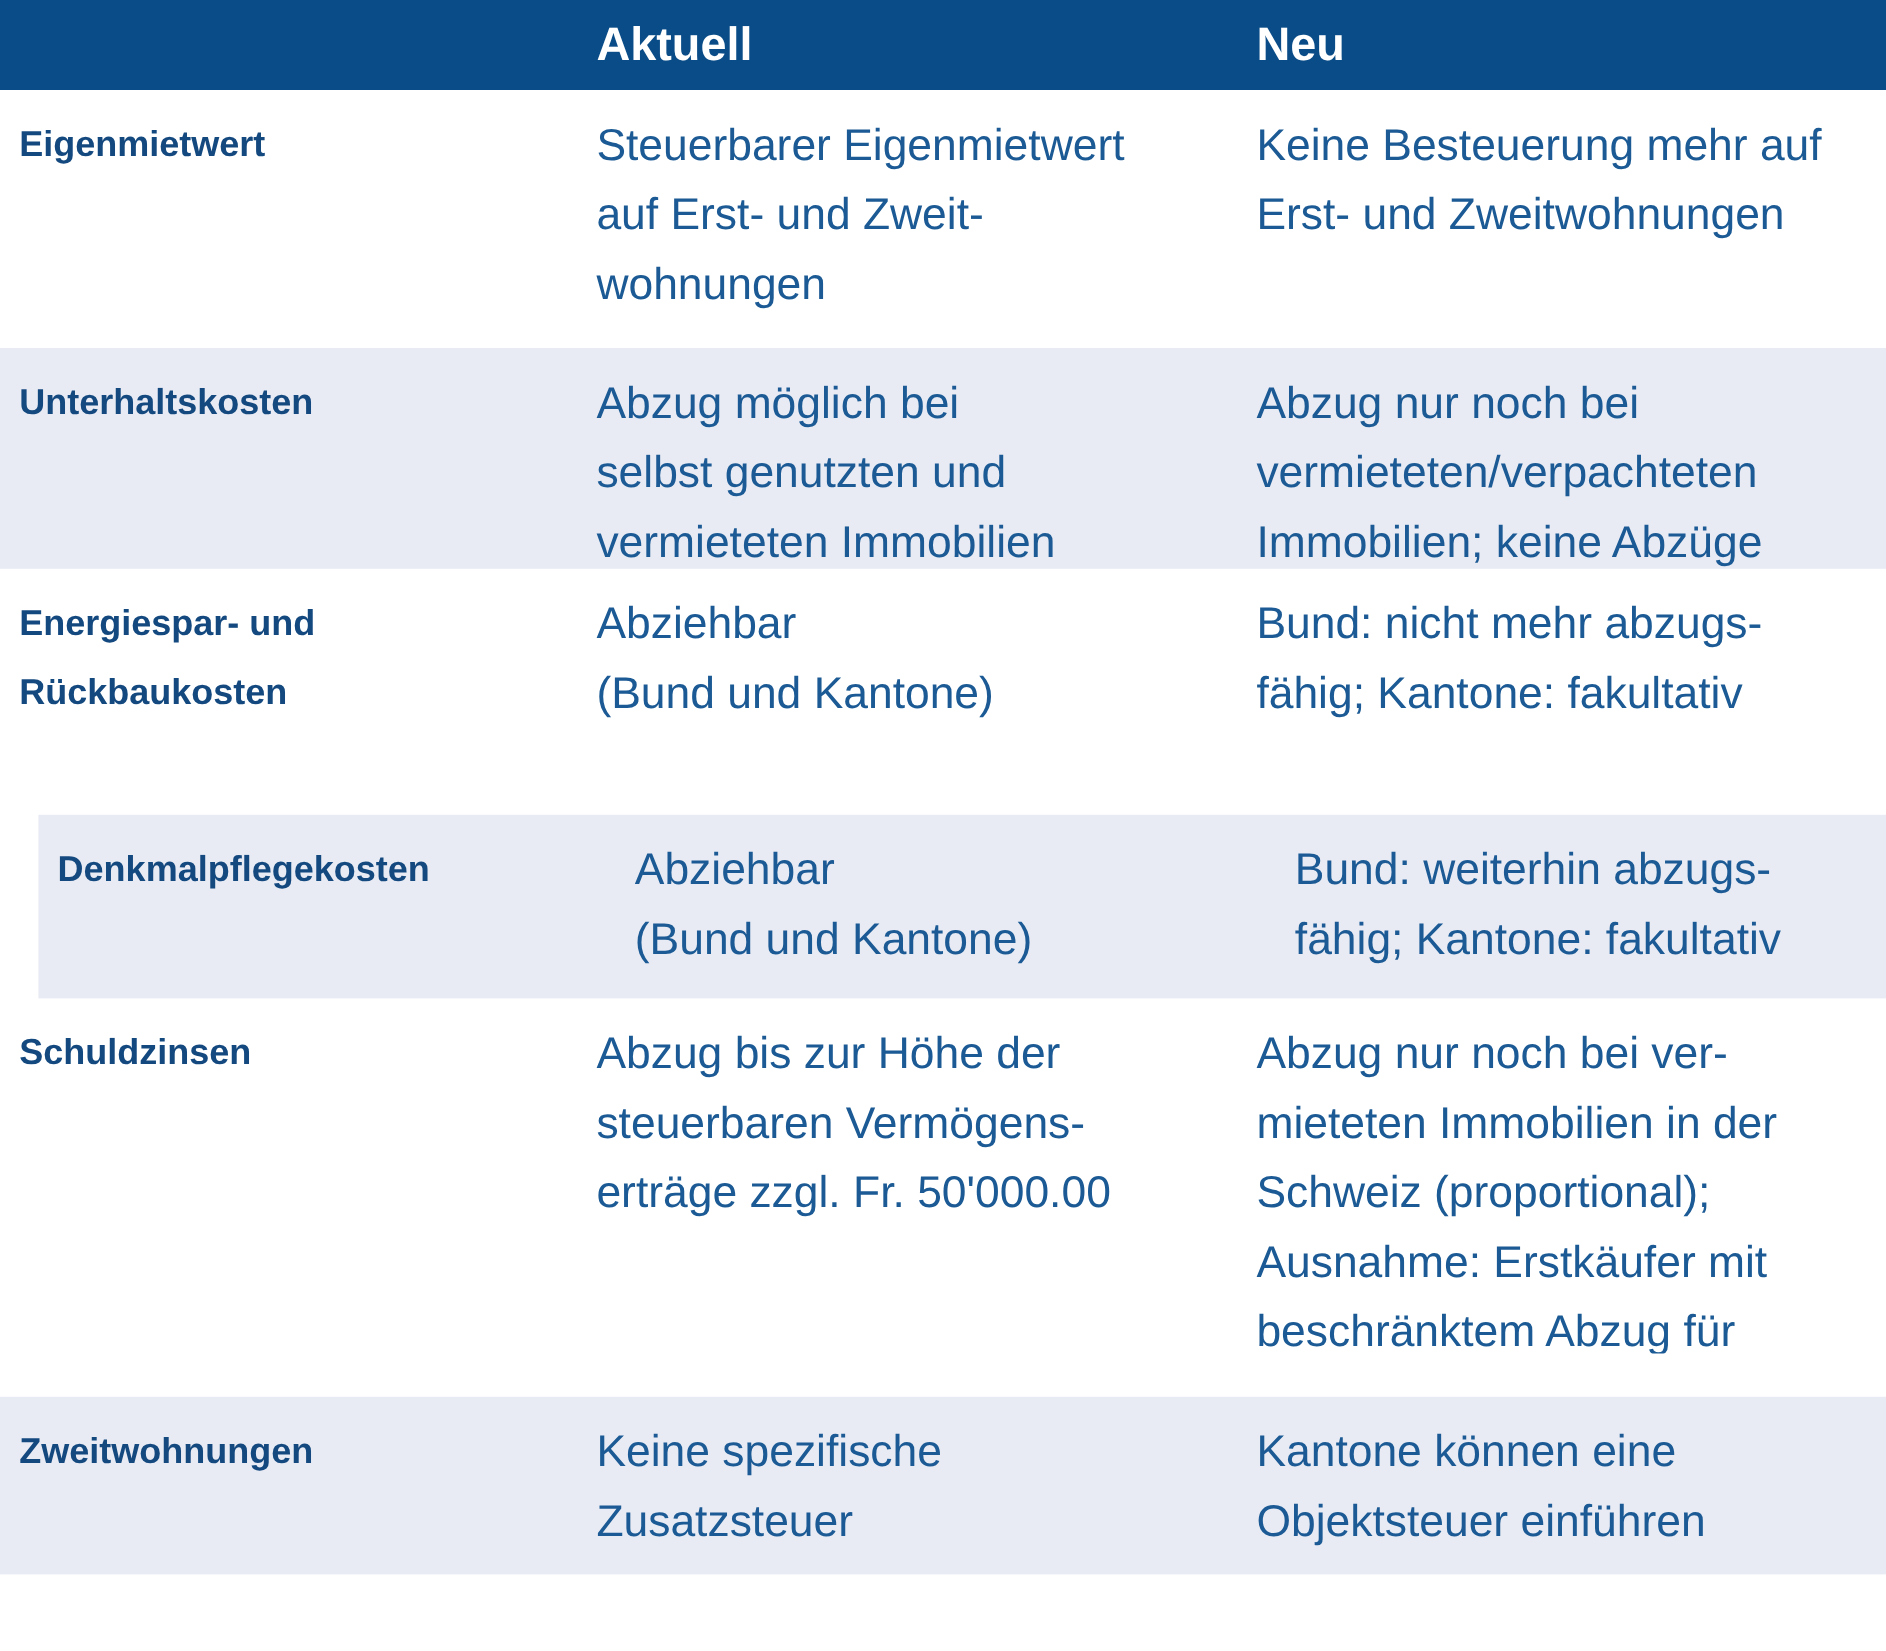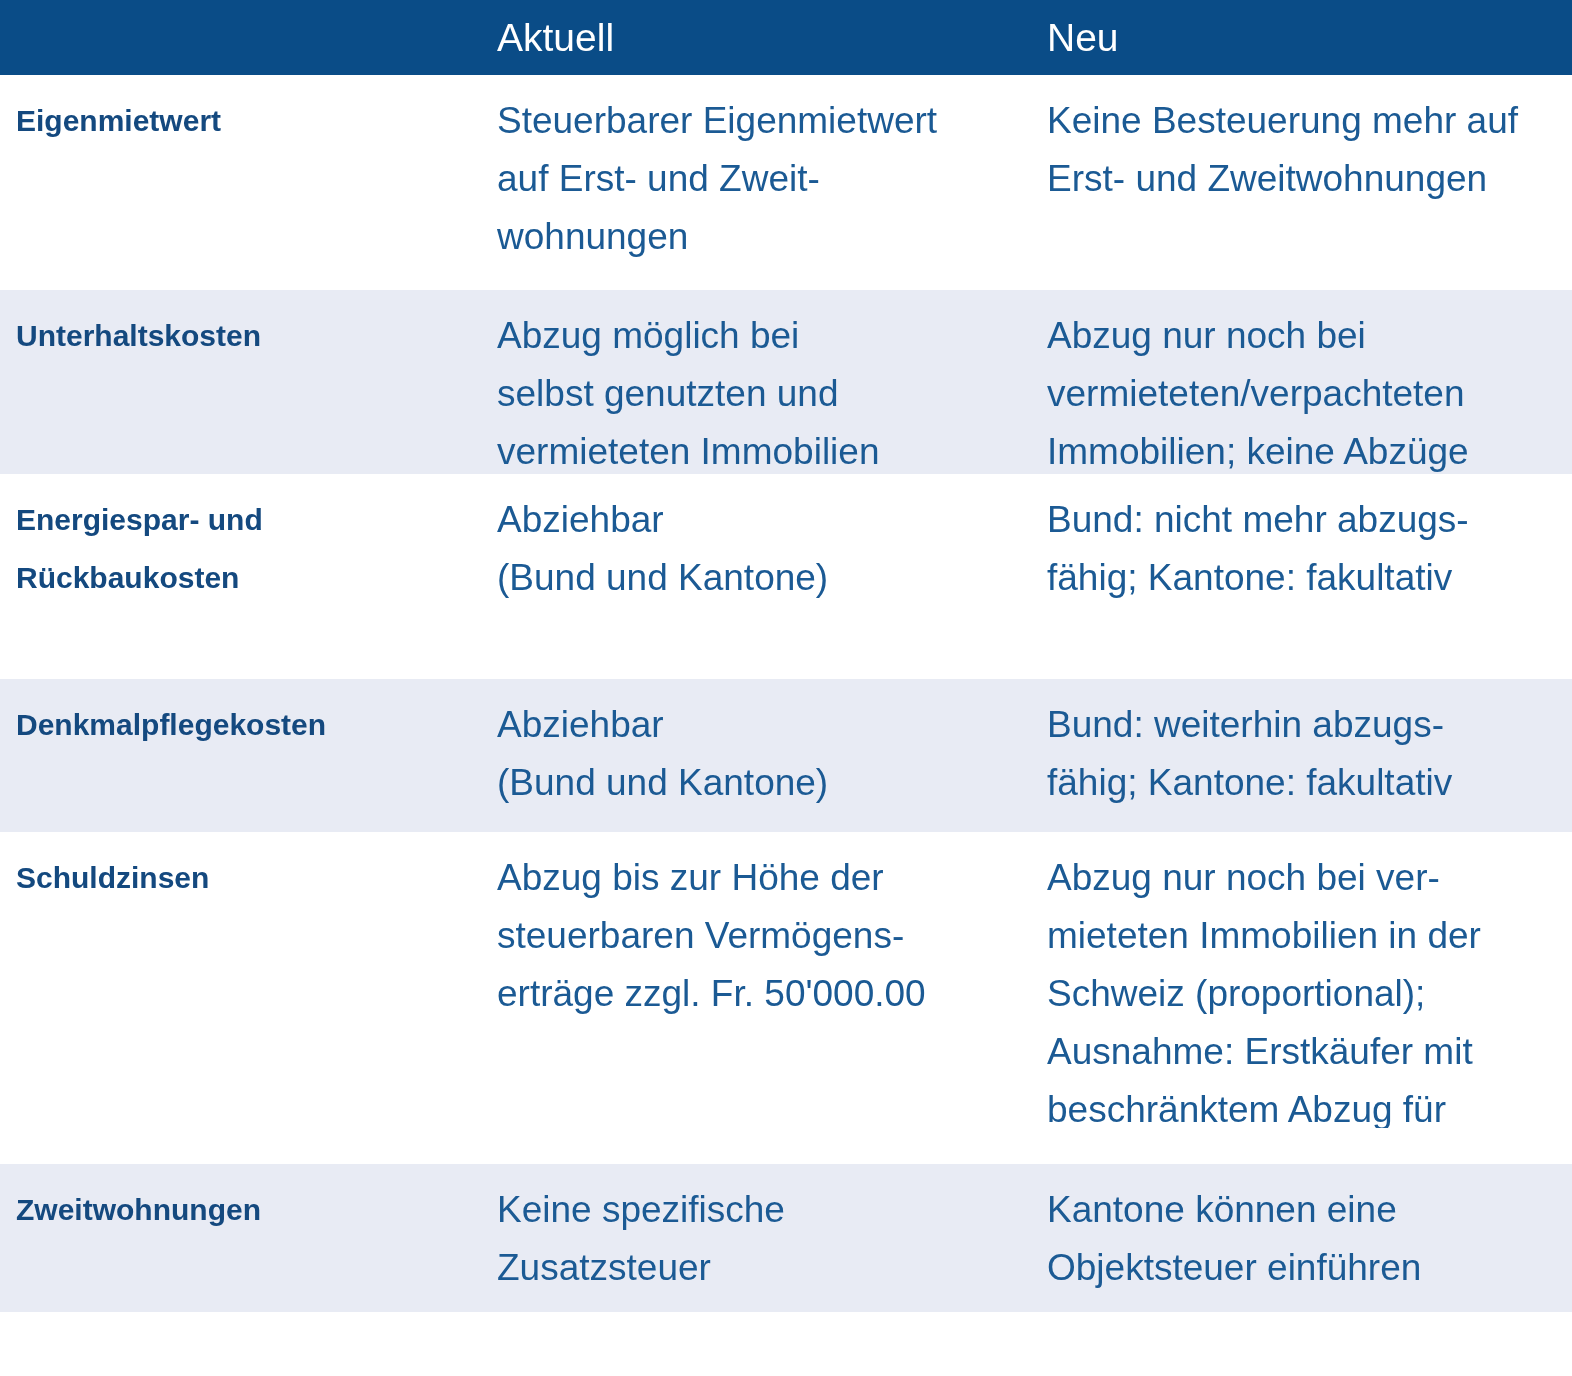--- a/index.html
+++ b/index.html
@@ -27,21 +27,21 @@
     overflow: hidden;
   }
   .row.alt { background: var(--alt-row-bg); }
   .header-row {
     height: 75px;
     background: var(--header-bg);
     align-items: center;
   }
   .header-row .cell {
     color: var(--header-text);
-    font-weight: 400;
+    font-weight: 700;
     font-size: 39px;
     line-height: 75px;
     padding-top: 0;
   }
   .cell {
     padding-top: 17px;
     white-space: pre-line;
     font-size: 37px;
     line-height: 58px;
     color: var(--body-color);
@@ -51,21 +51,21 @@
     padding-left: 16px;
     font-weight: 700;
     font-size: 30px;
     color: var(--label-color);
   }
   .cell.aktuell, .cell.neu { padding-right: 20px; }
   
   .rh0 { height: 215px; }
   .rh1 { height: 184px; }
   .rh2 { height: 205px; }
-  .rh3 { height: 153px; }
+  .rh3 { height: 153px; margin-left: 32px; }
   .rh4 { height: 296px; }
   .rh5 { height: 148px; margin-top: 36px; }
 </style>
 </head>
 <body>
 
 <div class="table">
 
   <div class="row header-row">
     <div class="cell label"></div>

